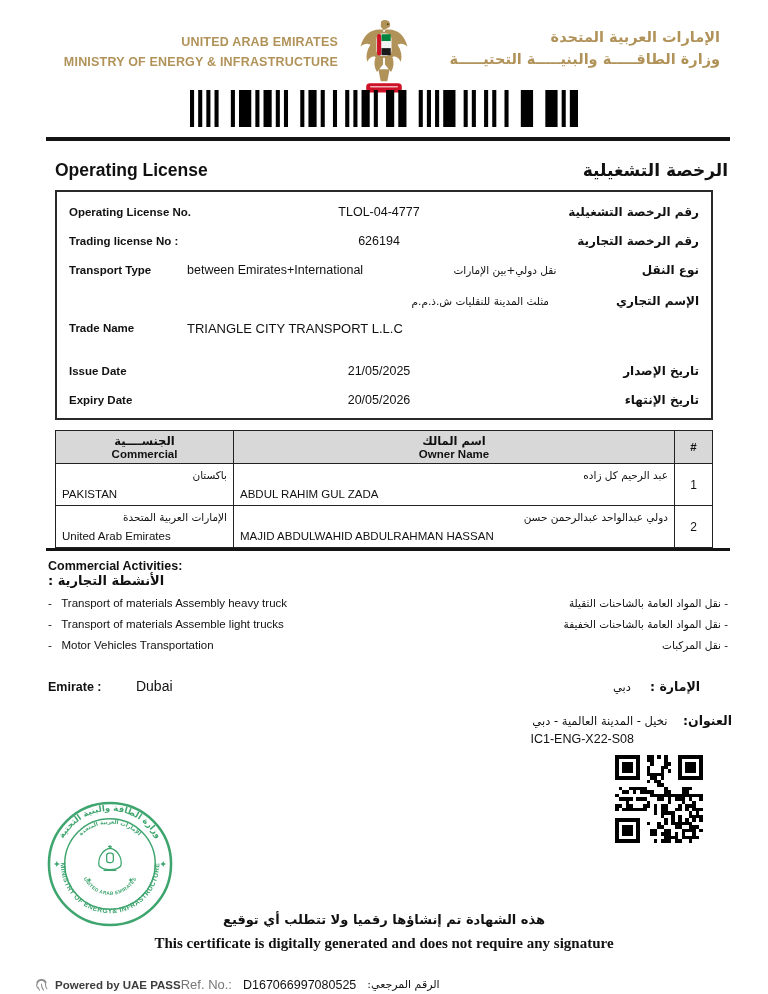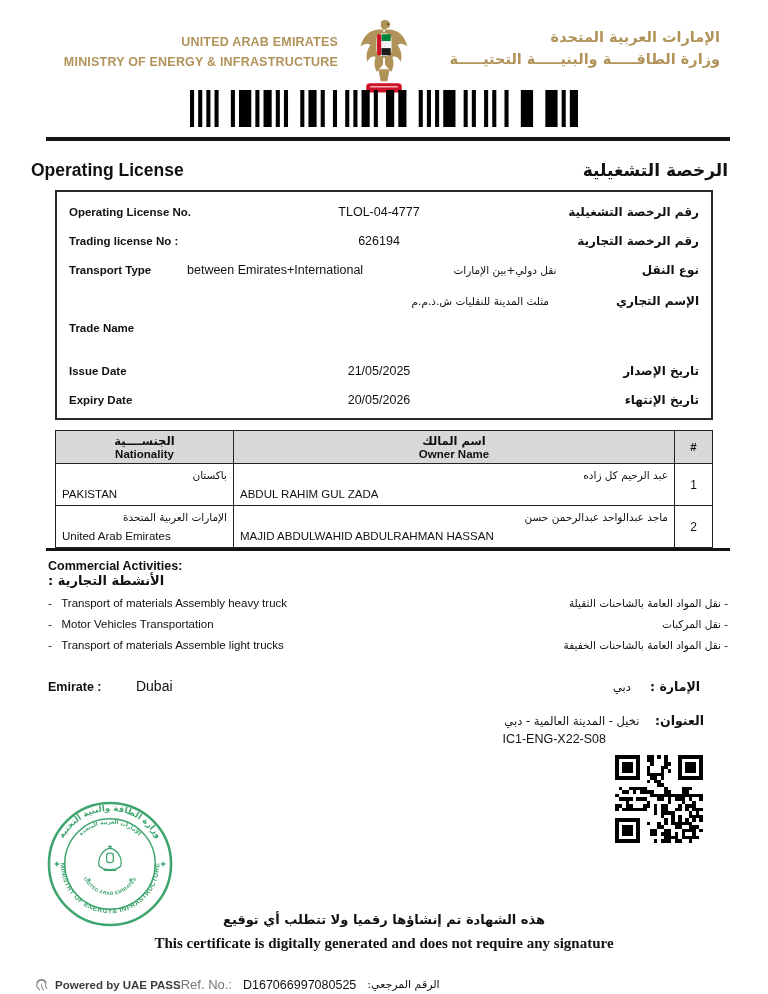--- a/index.html
+++ b/index.html
@@ -21,21 +21,21 @@
   .emblem{width:60px;height:80px;flex:0 0 auto;}
 
   
   .barcode{display:block;margin:4px auto 0;width:388px;height:37px;}
   .barcode rect{fill:#000;}
 
   .rule-thick{height:4px;background:#141414;margin:10px 38px 0 46px;}
   .rule-thick2{height:3px;background:#141414;margin:0 38px 0 46px;}
 
   
-  .title-row{display:flex;justify-content:space-between;align-items:baseline;margin:19px 40px 9px 31px;gap:40px;}
+  .title-row{display:flex;justify-content:space-between;align-items:baseline;margin:19px 40px 9px 55px;gap:40px;}
   .title-en{font-size:17.5px;font-weight:bold;}
   .title-ar{direction:rtl;font-size:17px;font-weight:bold;}
 
   
   .info-table{margin:0 55px;border:2px solid #2a2a2a;padding:5px 0 4px;}
   .irow{display:grid;align-items:center;padding:0 12px;}
   .simple{grid-template-columns:190px 1fr 200px;min-height:29px;}
   .f-en{font-weight:bold;font-size:11.5px;}
   .f-val{text-align:center;font-size:12.5px;}
   .f-ar{font-weight:bold;font-size:12px;text-align:right;font-family:"DejaVu Sans",sans-serif;}
@@ -69,21 +69,21 @@
   .act-en{font-size:11.5px;white-space:pre;}
   .act-ar{font-size:10.5px;direction:rtl;}
 
   
   .emirate-row{display:flex;justify-content:space-between;align-items:baseline;margin:25px 68px 0 48px;}
   .em-left .lab{font-weight:bold;font-size:12.5px;}
   .em-left .val{font-size:14px;margin-left:30px;}
   .em-right{direction:rtl;}
   .em-right .lab{font-weight:bold;font-size:12.5px;}
   .em-right .val{font-size:11.5px;margin-right:14px;}
-  .addr{direction:rtl;margin:18px 64px 0 0;font-size:11.5px;}
+  .addr{direction:rtl;margin:18px 36px 0 0;font-size:11.5px;}
   .addr .lab{font-weight:bold;font-size:12.5px;}
   .addr .val{margin-right:12px;}
   .addr-line2{direction:ltr;text-align:right;margin-right:98px;margin-top:4px;font-size:12.5px;font-family:"Liberation Sans",sans-serif;}
 
   
   .stamp-zone{position:relative;height:156px;}
   .qr{position:absolute;top:6px;right:62px;width:94px;height:94px;shape-rendering:crispEdges;}
   .qr rect,.qr path{fill:#000;}
   .seal{position:absolute;top:54px;left:46px;width:128px;height:128px;opacity:.92;}
   .seal text{fill:var(--seal);font-weight:bold;}
@@ -197,41 +197,42 @@
       <span class="f-val-ar" dir="rtl">نقل دولي+بين الإمارات</span>
       <span class="f-ar" dir="rtl">نوع النقل</span>
     </div>
     <div class="irow trade">
       <div class="tn-top">
         <span class="f-val-ar2" dir="rtl">مثلث المدينة للنقليات ش.ذ.م.م</span>
         <span class="f-ar" dir="rtl">الإسم التجاري</span>
       </div>
       <div class="tn-bottom">
         <span class="f-en">Trade Name</span>
+        <span class="f-val-left2">TRIANGLE CITY TRANSPORT L.L.C</span>
       </div>
     </div>
     <div class="gap"></div>
     <div class="irow simple">
       <span class="f-en">Issue Date</span>
       <span class="f-val">21/05/2025</span>
       <span class="f-ar" dir="rtl">تاريخ الإصدار</span>
     </div>
     <div class="irow simple">
       <span class="f-en">Expiry Date</span>
       <span class="f-val">20/05/2026</span>
       <span class="f-ar" dir="rtl">تاريخ الإنتهاء</span>
     </div>
   </div>
 
   <table class="owners">
     <thead>
       <tr>
         <th class="th-nat">
           <div class="ar" dir="rtl">الجنســــية</div>
-          <div>Nationality</div>
+          <div>Commercial</div>
         </th>
         <th>
           <div class="ar" dir="rtl">اسم المالك</div>
           <div>Owner Name</div>
         </th>
         <th class="th-num">#</th>
       </tr>
     </thead>
     <tbody>
       <tr>
@@ -244,46 +245,46 @@
           <div class="c-en">ABDUL RAHIM GUL ZADA</div>
         </td>
         <td class="c-num">1</td>
       </tr>
       <tr>
         <td>
           <div class="c-ar" dir="rtl">الإمارات العربية المتحدة</div>
           <div class="c-en">United Arab Emirates</div>
         </td>
         <td>
-          <div class="c-ar" dir="rtl">ماجد عبدالواحد عبدالرحمن حسن</div>
+          <div class="c-ar" dir="rtl">دولي عبدالواحد عبدالرحمن حسن</div>
           <div class="c-en">MAJID ABDULWAHID ABDULRAHMAN HASSAN</div>
         </td>
         <td class="c-num">2</td>
       </tr>
     </tbody>
   </table>
 
   <div class="rule-thick2"></div>
 
   <div class="acts">
     <div class="acts-head">
       <span class="acts-head-en">Commercial Activities:</span>
       <span class="acts-head-ar ar">الأنشطة التجارية :</span>
     </div>
     <div class="act-item">
       <span class="act-en">-   Transport of materials Assembly heavy truck</span>
       <span class="act-ar ar">- نقل المواد العامة بالشاحنات الثقيلة</span>
     </div>
     <div class="act-item">
+      <span class="act-en">-   Transport of materials Assemble light trucks</span>
+      <span class="act-ar ar">- نقل المواد العامة بالشاحنات الخفيفة</span>
+    </div>
+    <div class="act-item">
       <span class="act-en">-   Motor Vehicles Transportation</span>
       <span class="act-ar ar">- نقل المركبات</span>
-    </div>
-    <div class="act-item">
-      <span class="act-en">-   Transport of materials Assemble light trucks</span>
-      <span class="act-ar ar">- نقل المواد العامة بالشاحنات الخفيفة</span>
     </div>
   </div>
 
   <div class="emirate-row">
     <div class="em-left">
       <span class="lab">Emirate :</span>
       <span class="val">Dubai</span>
     </div>
     <div class="em-right ar">
       <span class="lab">الإمارة :</span>

